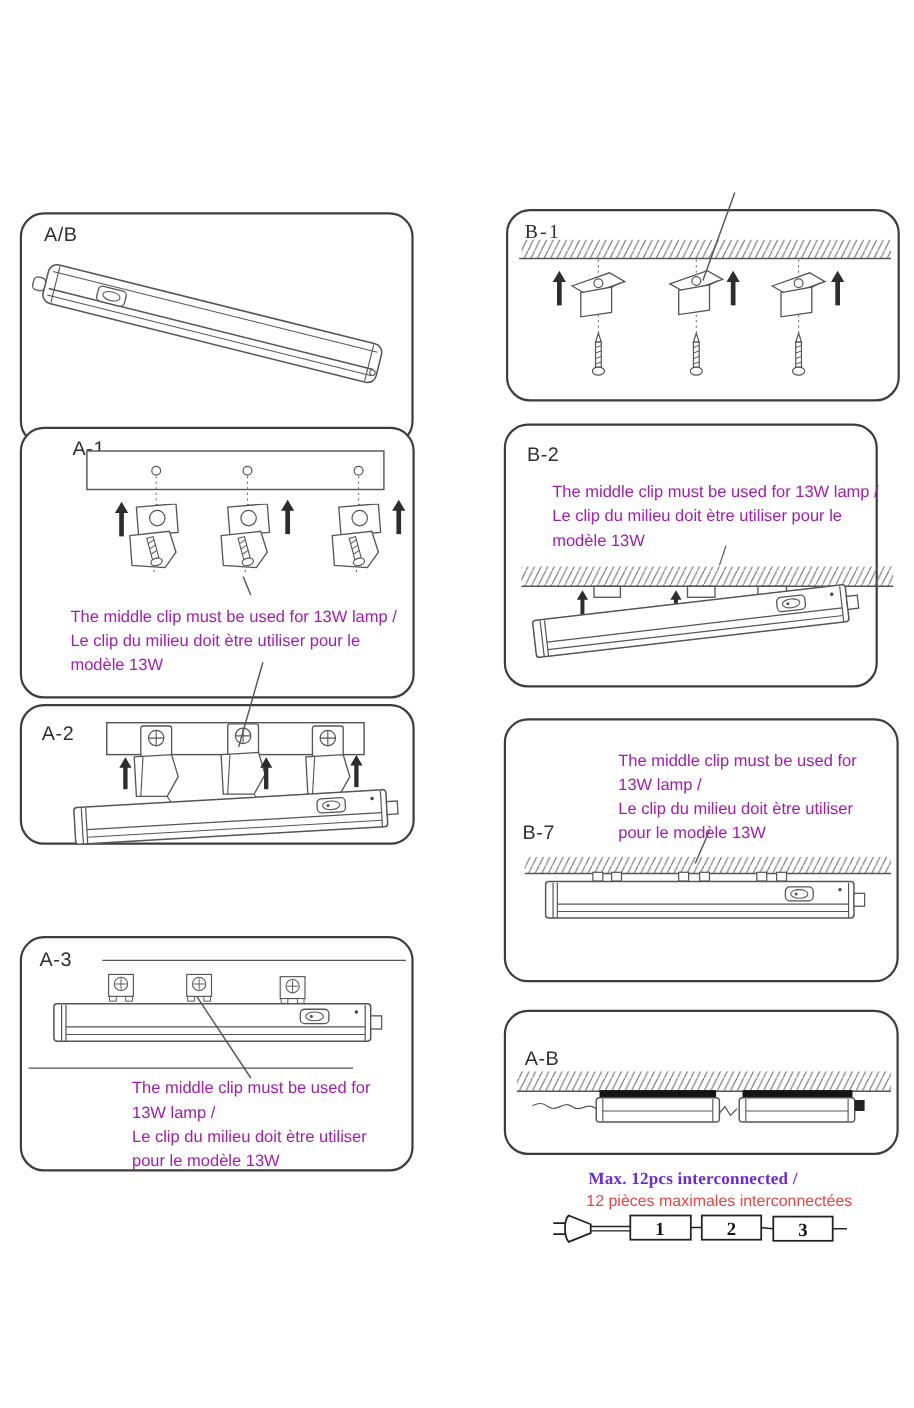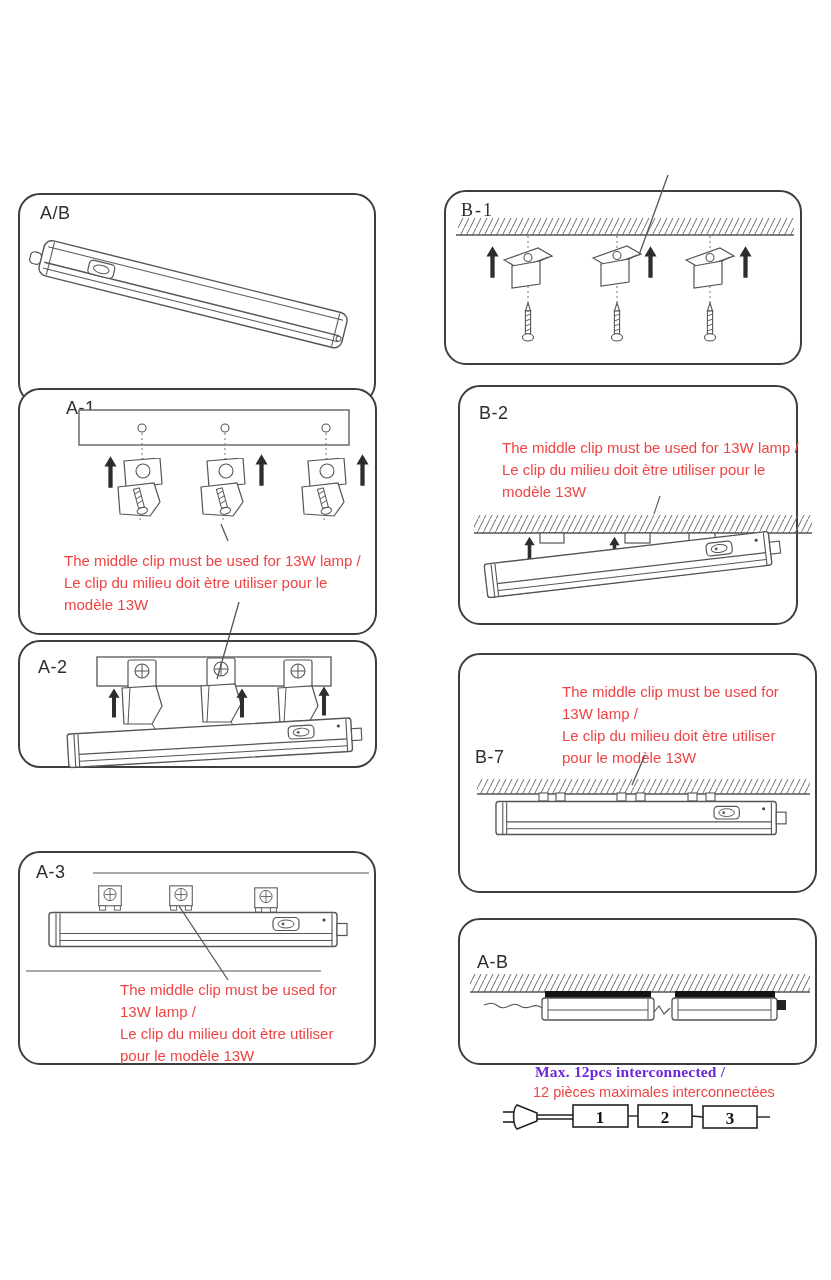--- a/index.html
+++ b/index.html
@@ -10,21 +10,21 @@
   .panel{
     position:absolute;border:2px solid #3d3d3d;border-radius:22px;background:#fff;
     box-sizing:border-box;
   }
   .panel svg.art{position:absolute;left:0;top:0;}
   .plabel{
     position:absolute;font-size:18px;color:#2e2e2e;letter-spacing:.5px;
   }
   .plabel.serif{font-family:"Liberation Serif",serif;letter-spacing:2px;font-size:18px;}
   .note{
-    position:absolute;font-size:15px;line-height:22px;color:#ef4444;white-space:nowrap;
+    position:absolute;font-size:15px;line-height:22px;color:#a21caf;white-space:nowrap;
   }
   .ftitle-en{
     position:absolute;left:535px;top:1063px;font-family:"Liberation Serif",serif;
     font-weight:bold;font-size:15.5px;color:#6d28d9;letter-spacing:.2px;
   }
   .ftitle-fr{
     position:absolute;left:533px;top:1084px;font-size:14.5px;color:#ef4444;
   }
   #leaders{position:absolute;left:0;top:0;pointer-events:none;}
   svg{display:block;}
@@ -107,21 +107,21 @@
       <line x1="9" y1="1" x2="9" y2="35" stroke-width="1"></line>
       <rect x="48" y="9" width="26" height="14" rx="4" fill="#fff" stroke-width="1.2"></rect>
       <ellipse cx="61" cy="16" rx="8" ry="4" fill="#fff" stroke-width="1"></ellipse>
       <rect x="-11" y="15" width="11" height="12" rx="4" fill="#fff" stroke-width="1.2"></rect>
       <line x1="303" y1="1" x2="303" y2="35" stroke-width="1"></line>
       <circle cx="308" cy="26" r="2.5" fill="#fff" stroke-width="1"></circle>
     </g>
   </svg>
 </div>
 
-<div class="panel" style="left:444px;top:190px;width:358px;height:175px">
+<div class="panel" style="left:460px;top:190px;width:358px;height:175px">
   <div class="plabel serif" style="left:15px;top:8px">B-1</div>
   <svg class="art" width="354" height="171" viewBox="0 0 354 171">
     <rect x="12" y="26" width="336" height="17" fill="url(#hatchp)"></rect>
     <line x1="10" y1="43" x2="348" y2="43" stroke="#555" stroke-width="1.4"></line>
     <g stroke="#777" stroke-width="1" stroke-dasharray="2,3">
       <line x1="82" y1="44" x2="82" y2="116"></line>
       <line x1="171" y1="44" x2="171" y2="116"></line>
       <line x1="264" y1="44" x2="264" y2="116"></line>
     </g>
     <use href="#sym-clip3d" x="56" y="52" width="52" height="46"></use>
@@ -235,21 +235,21 @@
     <line x1="6" y1="118" x2="301" y2="118" stroke="#555" stroke-width="1.2"></line>
   </svg>
   <div class="note" style="left:100px;top:126px">
     <div>The middle clip must be used for</div>
     <div>13W lamp /</div>
     <div>Le clip du milieu doit ètre utiliser</div>
     <div>pour le modèle 13W</div>
   </div>
 </div>
 
-<div class="panel" style="left:458px;top:918px;width:359px;height:147px">
+<div class="panel" style="left:458px;top:918px;width:359px;height:132px">
   <div class="plabel" style="left:17px;top:32px">A-B</div>
   <svg class="art" width="355" height="143" viewBox="0 0 355 143">
     <rect x="10" y="54" width="340" height="18" fill="url(#hatchp)"></rect>
     <line x1="10" y1="72" x2="350" y2="72" stroke="#555" stroke-width="1.4"></line>
     <rect x="85" y="71" width="106" height="7" fill="#141414"></rect>
     <rect x="215" y="71" width="100" height="7" fill="#141414"></rect>
     <g fill="#fff" stroke="#555" stroke-width="1.3">
       <rect x="82" y="78" width="112" height="22" rx="3"></rect>
       <rect x="212" y="78" width="105" height="22" rx="3"></rect>
     </g>

